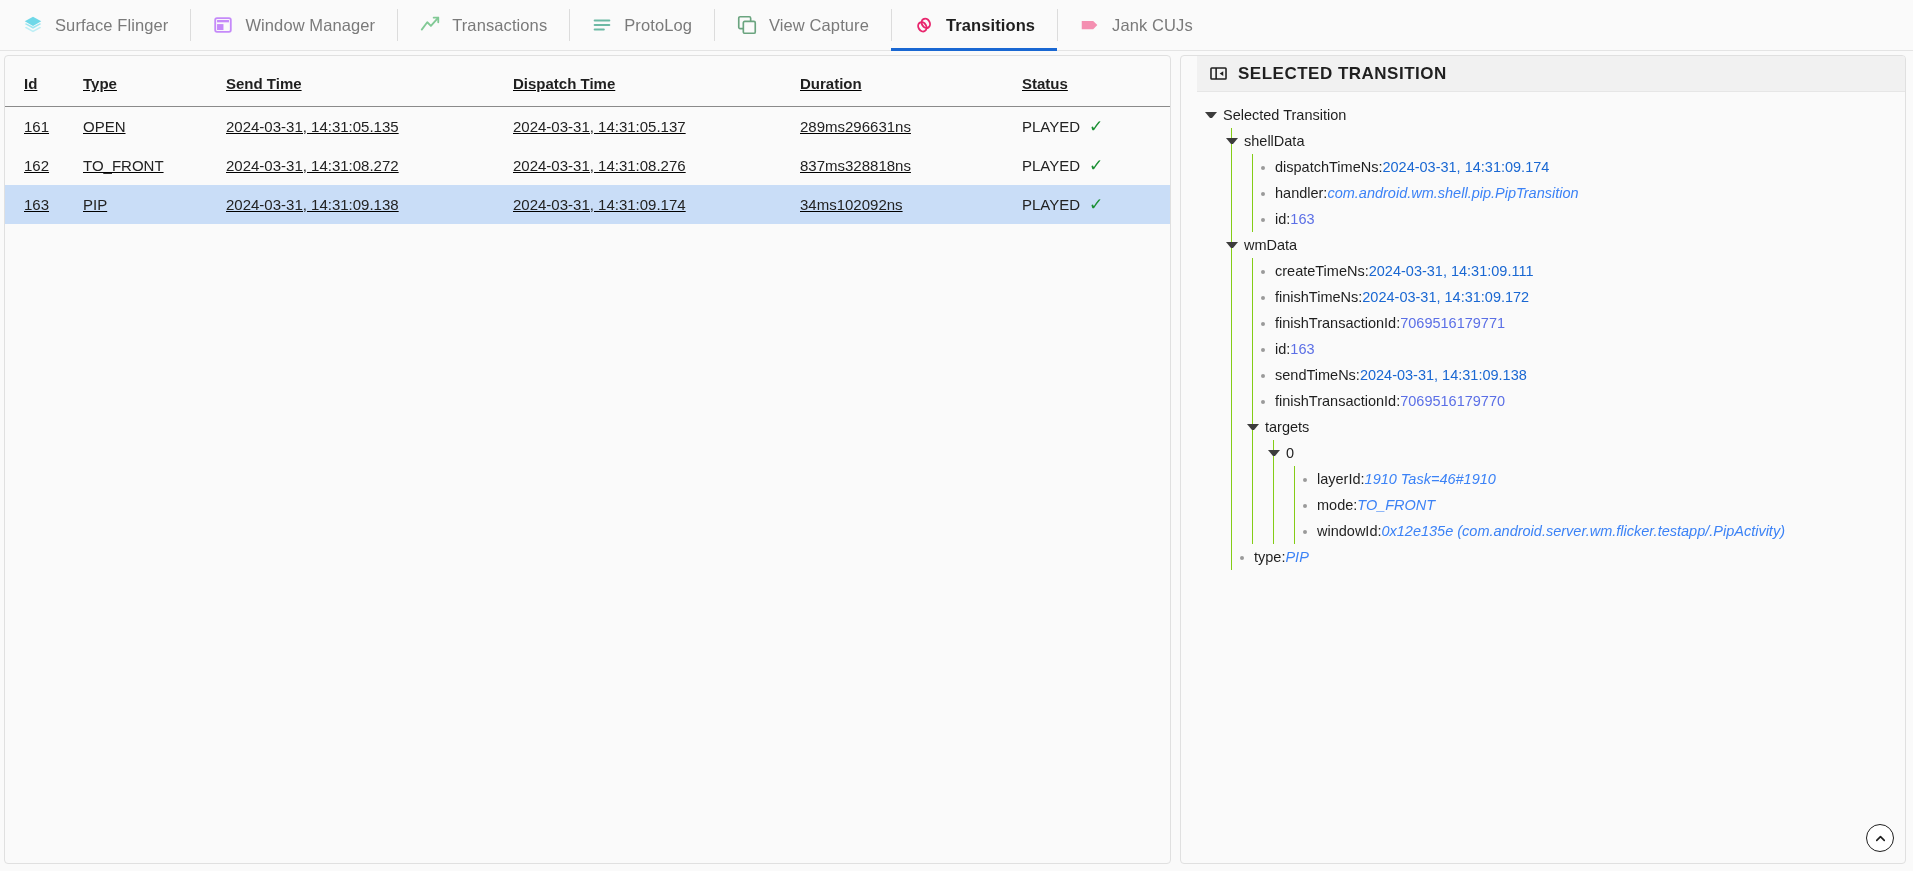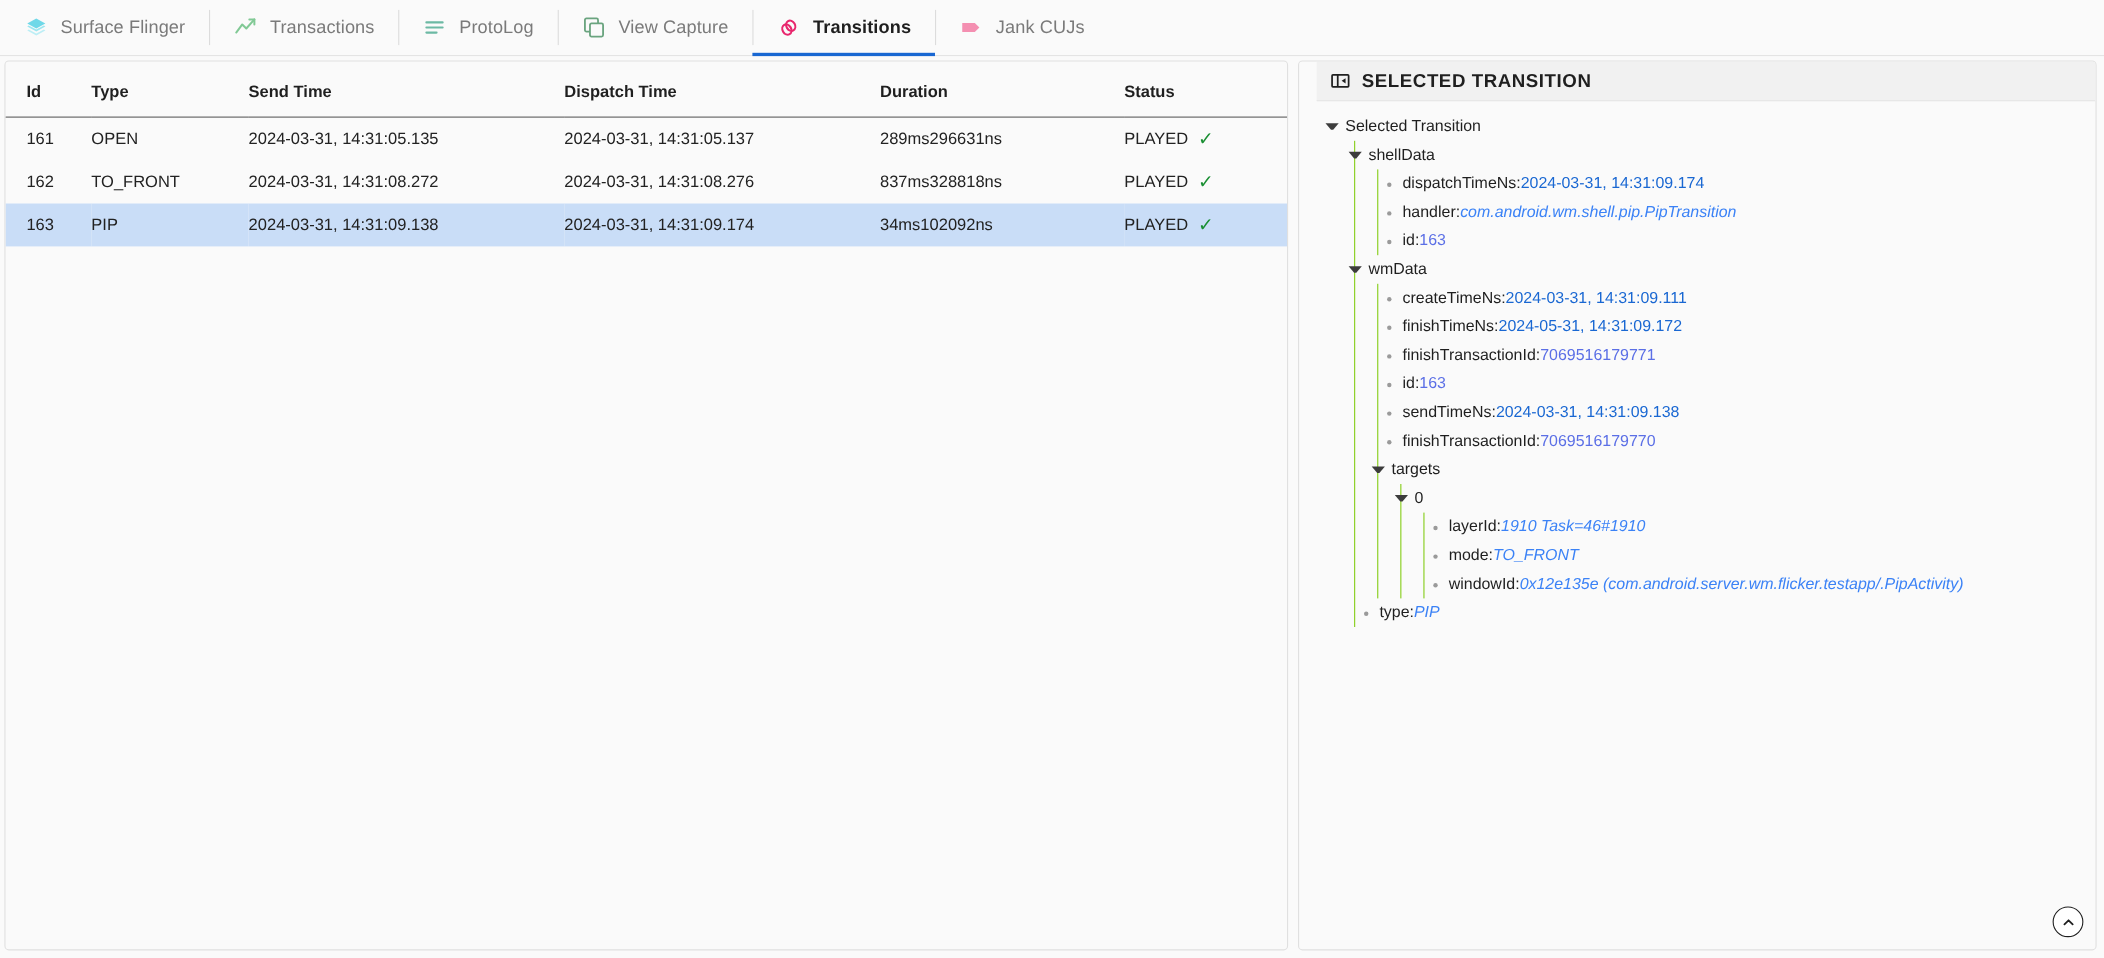--- a/index.html
+++ b/index.html
@@ -61,21 +61,21 @@
     background: #fafafa;
     border: 1px solid #e0e0e0;
     border-radius: 4px;
     position: relative;
   }
 
   .left-card { flex: 0 0 1167px; overflow: hidden; }
   .right-card { flex: 1 1 auto; overflow: hidden; display: flex; flex-direction: column; padding-left: 16px; }
 
   
-  table.tx { width: 100%; border-collapse: collapse; table-layout: fixed; }
+  table.tx { width: 100%; border-collapse: collapse; table-layout: fixed; text-decoration: underline; }
   table.tx th {
     text-align: left;
     font-size: 15px;
     font-weight: bold;
     color: #1f1f1f;
     padding: 19px 0 14px 0;
     border-bottom: 1px solid #8a8a8a;
     white-space: nowrap;
   }
   table.tx td {
@@ -180,20 +180,30 @@
     <span class="ico">
       <svg viewBox="0 0 24 24">
           <polygon points="12,3 21,8 12,13 3,8" fill="#6fd8e8"></polygon>
           <polygon points="12,14 19.5,10 21,11 12,16 3,11 4.5,10" fill="#9ce6f0"></polygon>
           <polygon points="12,18 19.5,14 21,15 12,20 3,15 4.5,14" fill="#bdeef5"></polygon>
         </svg>
     </span>
     <span>Surface Flinger</span>
   </div>
 
+  <div class="tab">
+    <span class="ico">
+      <svg viewBox="0 0 24 24">
+          <rect x="3.5" y="4.5" width="17" height="15" rx="2" fill="none" stroke="#c58af9" stroke-width="2"></rect>
+          <rect x="5.5" y="11" width="7" height="6.5" fill="#c58af9"></rect>
+          <rect x="5.5" y="6.5" width="13" height="2.6" fill="#c58af9"></rect>
+        </svg>
+    </span>
+    <span>Window Manager</span>
+  </div>
 
   <div class="tab">
     <span class="ico">
       <svg viewBox="0 0 24 24">
           <polyline points="3,17 9,9 13,13 21,4" fill="none" stroke="#81c995" stroke-width="2" stroke-linecap="round" stroke-linejoin="round"></polyline>
           <polyline points="16,4 21,4 21,9" fill="none" stroke="#81c995" stroke-width="2" stroke-linecap="round" stroke-linejoin="round"></polyline>
         </svg>
     </span>
     <span>Transactions</span>
   </div>
@@ -350,21 +360,21 @@
               <span class="caret"></span>
               <span class="label">wmData</span>
             </div>
             <div class="node-children">
               <div class="row-line">
                 <span class="bullet"></span>
                 <span class="leaf-text"><span class="key">createTimeNs:</span><span class="v-blue">2024-03-31, 14:31:09.111</span></span>
               </div>
               <div class="row-line">
                 <span class="bullet"></span>
-                <span class="leaf-text"><span class="key">finishTimeNs:</span><span class="v-blue">2024-05-31, 14:31:09.172</span></span>
+                <span class="leaf-text"><span class="key">finishTimeNs:</span><span class="v-blue">2024-03-31, 14:31:09.172</span></span>
               </div>
               <div class="row-line">
                 <span class="bullet"></span>
                 <span class="leaf-text"><span class="key">finishTransactionId:</span><span class="v-indigo">7069516179771</span></span>
               </div>
               <div class="row-line">
                 <span class="bullet"></span>
                 <span class="leaf-text"><span class="key">id:</span><span class="v-indigo">163</span></span>
               </div>
               <div class="row-line">

